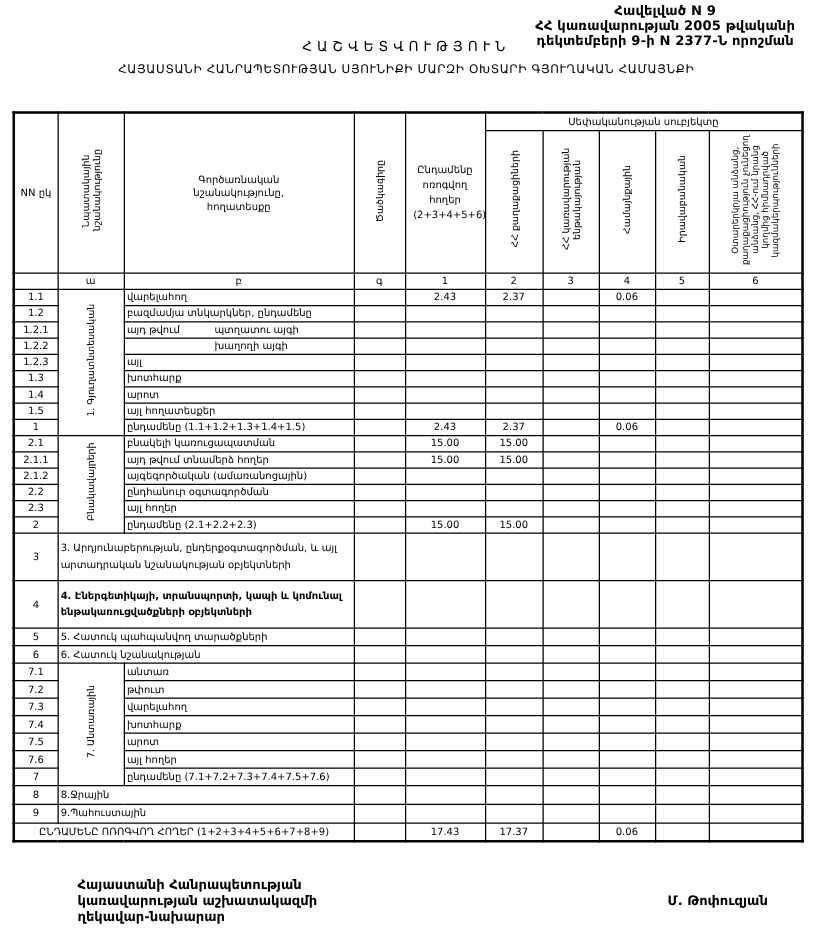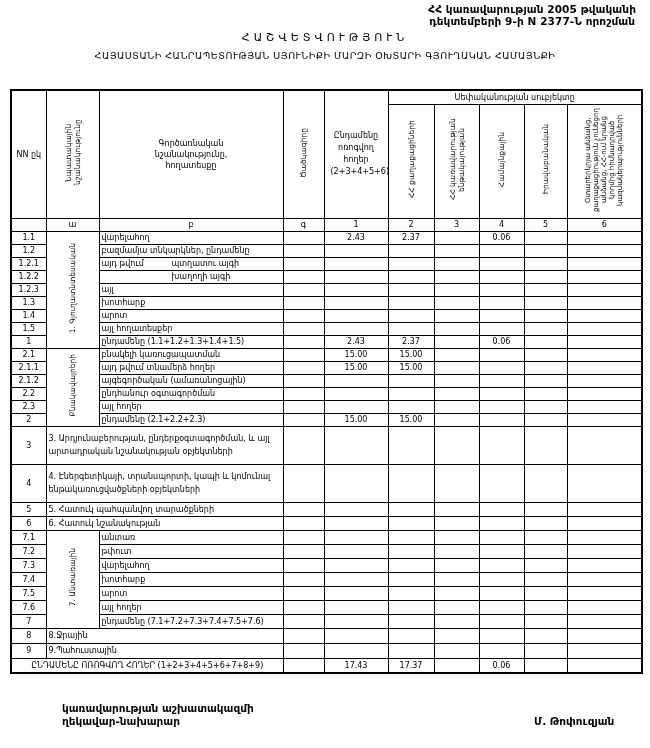--- a/index.html
+++ b/index.html
@@ -24,20 +24,21 @@
   .hdr td { vertical-align:middle; }
   .wrap { white-space:normal !important; }
   .foot-left { position:absolute; left:62px; top:702px; font-size:10.5px; font-weight:bold;
                line-height:13px; }
   .foot-right { position:absolute; left:534px; top:715px; font-size:10.5px; font-weight:bold; }
 </style>
 </head>
 <body>
 
 <div class="annex">
+  <div>Հավելված N  9</div>
   <div>ՀՀ կառավարության 2005 թվականի</div>
   <div>դեկտեմբերի 9-ի N 2377-Ն որոշման</div>
 </div>
 
 <div class="doc-title">ՀԱՇՎԵՏՎՈՒԹՅՈՒՆ</div>
 <div class="doc-subtitle">
   <div>ՀԱՅԱՍՏԱՆԻ ՀԱՆՐԱՊԵՏՈՒԹՅԱՆ ՍՅՈՒՆԻՔԻ ՄԱՐԶԻ ՕԽՏԱՐԻ ԳՅՈՒՂԱԿԱՆ ՀԱՄԱՅՆՔԻ</div>
 </div>
 
 <table class="main">
@@ -254,21 +255,21 @@
         <td></td>
         <td class="num"></td>
         <td class="num"></td>
         <td class="num"></td>
         <td class="num"></td>
         <td class="num"></td>
         <td class="num"></td>
       </tr>
       <tr style="height: 38px;">
         <td class="num">4</td>
-        <td colspan="2" class="wrap" style="line-height: 13px;">4. Էներգետիկայի, տրանսպորտի, կապի և կոմունալ ենթակառուցվածքների օբյեկտների</td>
+        <td colspan="2" class="wrap" style="line-height: 13px; font-weight: bold;">4. Էներգետիկայի, տրանսպորտի, կապի և կոմունալ ենթակառուցվածքների օբյեկտների</td>
         <td></td>
         <td class="num"></td>
         <td class="num"></td>
         <td class="num"></td>
         <td class="num"></td>
         <td class="num"></td>
         <td class="num"></td>
       </tr>
       <tr style="height: 14px;">
         <td class="num">5</td>
@@ -399,16 +400,17 @@
         <td class="num">17.37</td>
         <td class="num"></td>
         <td class="num">0.06</td>
         <td class="num"></td>
         <td class="num"></td>
       </tr>
     </tbody>
 </table>
 
 <div class="foot-left">
+  <div>Հայաստանի Հանրապետության</div>
   <div>կառավարության աշխատակազմի</div>
   <div>ղեկավար-նախարար</div>
 </div>
 <div class="foot-right">Մ. Թոփուզյան</div>
 
 </body></html>

